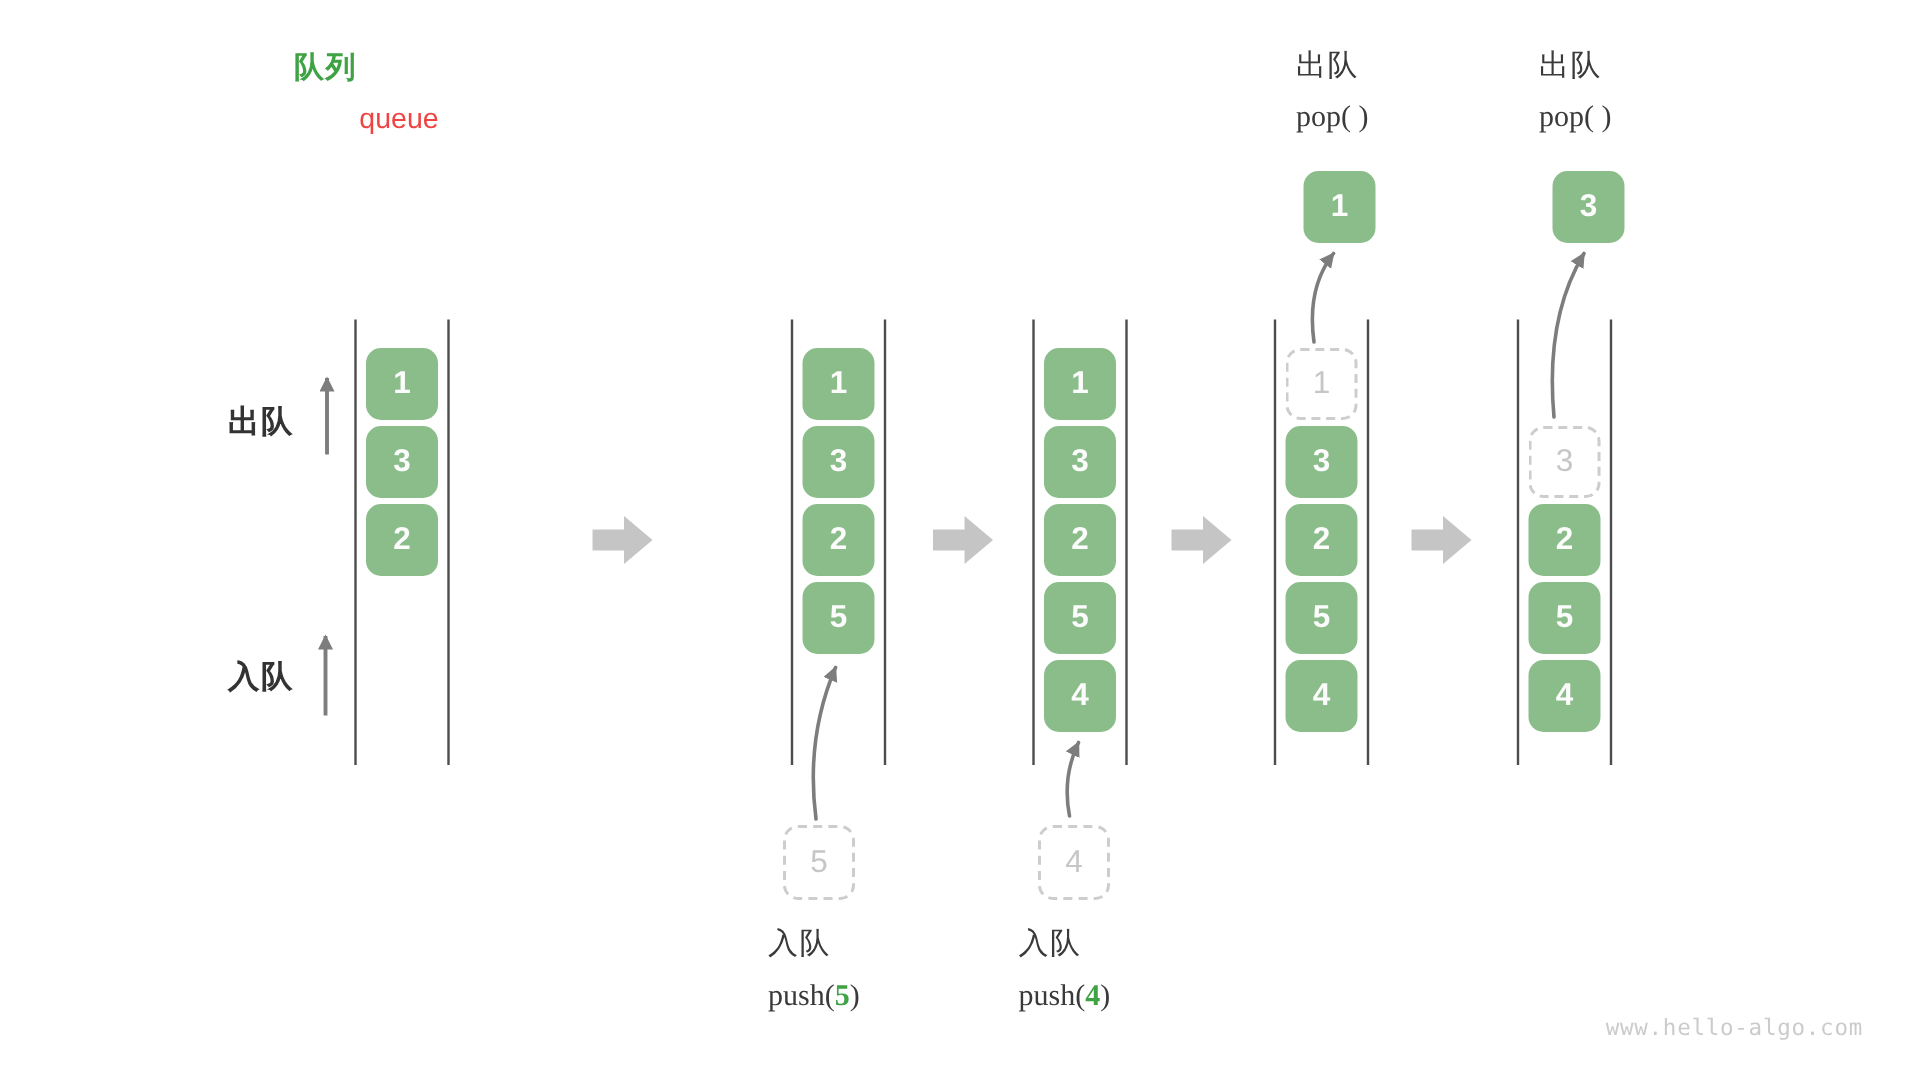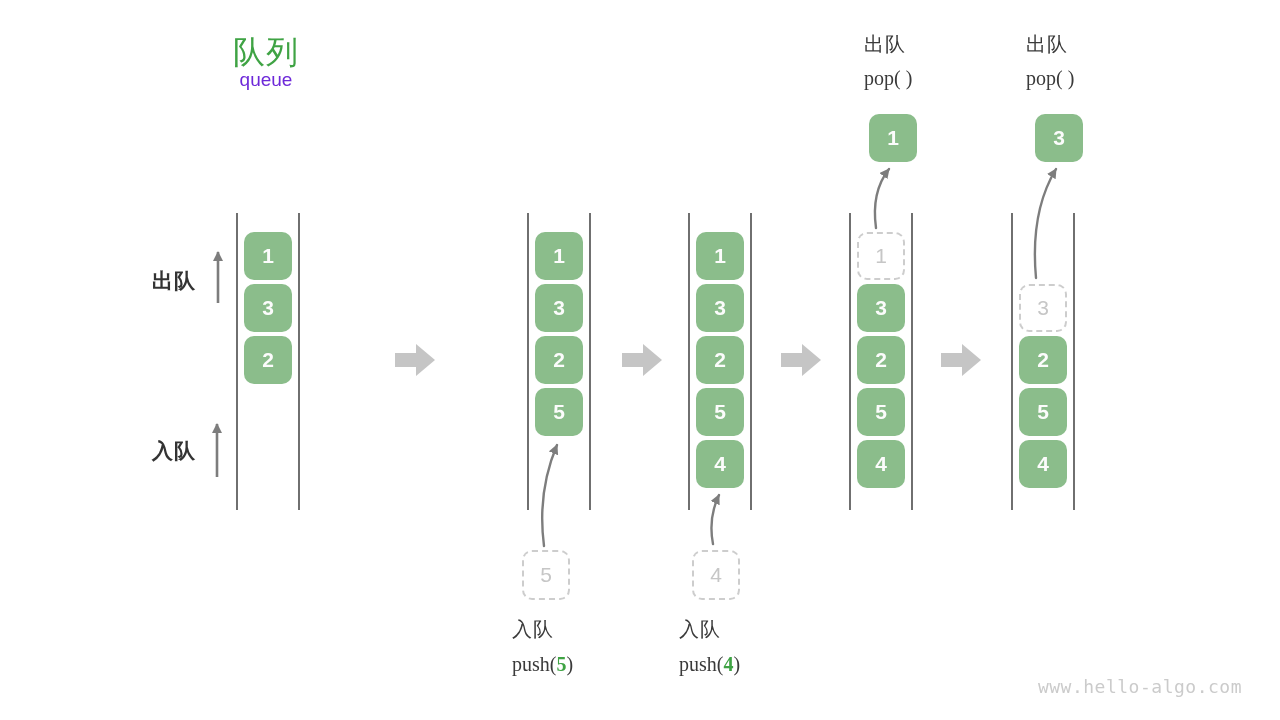--- a/index.html
+++ b/index.html
@@ -2,22 +2,22 @@
 <html lang="zh" style="--accent_green: #3FA344; --box_green: #8BBD8B; --box_text: #FCFCFC; --dash_border: #CDCDCD; --dash_text: #C6C6C6; --container_line: #4C4C4C; --label_dark: #333333; --arrow_gray: #7D7D7D; --block_arrow_gray: #C5C5C5; --watermark_gray: #CBCBCB;"><head>
 <meta charset="utf-8">
 <style>
   html,body { margin:0; padding:0; background:#ffffff; }
   .stage {
     position:relative; width:1280px; height:720px; background:#ffffff;
     font-family:"Liberation Sans","DejaVu Sans",sans-serif; overflow:hidden;
   }
   .abs { position:absolute; }
   #art { position:absolute; left:0; top:0; }
-  .title-zh { font-size:32px; font-weight:400; color:var(--accent_green); text-align:center; letter-spacing:1px; }
-  .title-en { font-size:19px; color:#6d28d9; text-align:center; }
+  .title-zh { font-size:20px; font-weight:700; color:var(--accent_green); text-align:left; letter-spacing:1px; }
+  .title-en { font-size:19px; color:#ef4444; text-align:center; }
   .lbl { font-size:21px; font-weight:700; color:var(--label_dark); text-align:center; letter-spacing:1px; }
   .cell {
     position:absolute; width:48px; height:48px; border-radius:10px;
     background:var(--box_green); color:var(--box_text);
     display:flex; align-items:center; justify-content:center;
     font-size:21px; font-weight:700; box-sizing:border-box;
   }
   .cell.dashed {
     background:#ffffff; border:2px dashed var(--dash_border);
     color:var(--dash_text); font-weight:400;
@@ -28,21 +28,21 @@
     font-family:Liberation Serif, serif;
     font-size:20px; color:#3a3a3a; white-space:pre; line-height:24px;
   }
   .op.top .op-code { margin-top:8px; }
   .op.bottom { text-align:left; }
   .op.bottom .op-action { line-height:30px; }
   .op.bottom .op-code { margin-top:8px; }
   .op-code .arg { color:var(--accent_green); font-weight:700; }
   .watermark {
     font-family:"DejaVu Sans Mono","Liberation Mono",monospace;
-    font-size:18px; color:var(--watermark_gray); letter-spacing:0.5px;
+    font-size:15px; color:var(--watermark_gray); letter-spacing:0.5px;
   }
 </style>
 </head>
 <body>
 
 <div class="stage">
   <svg id="art" width="1280" height="720">
       <defs>
         <marker id="ah" markerWidth="12" markerHeight="12" refX="9" refY="5" orient="auto" markerUnits="userSpaceOnUse">
           <path d="M0,0 L10,5 L0,10 Z" fill="#7D7D7D"></path>

